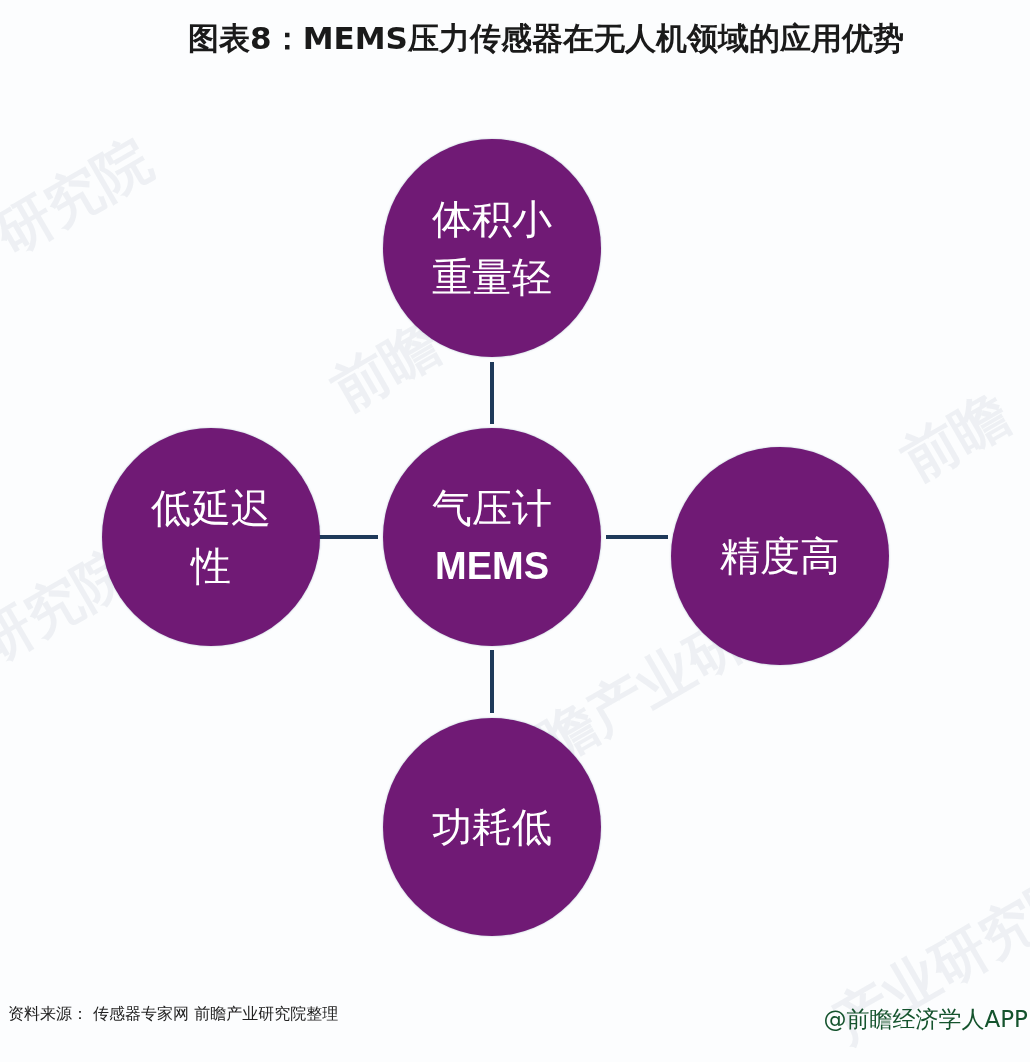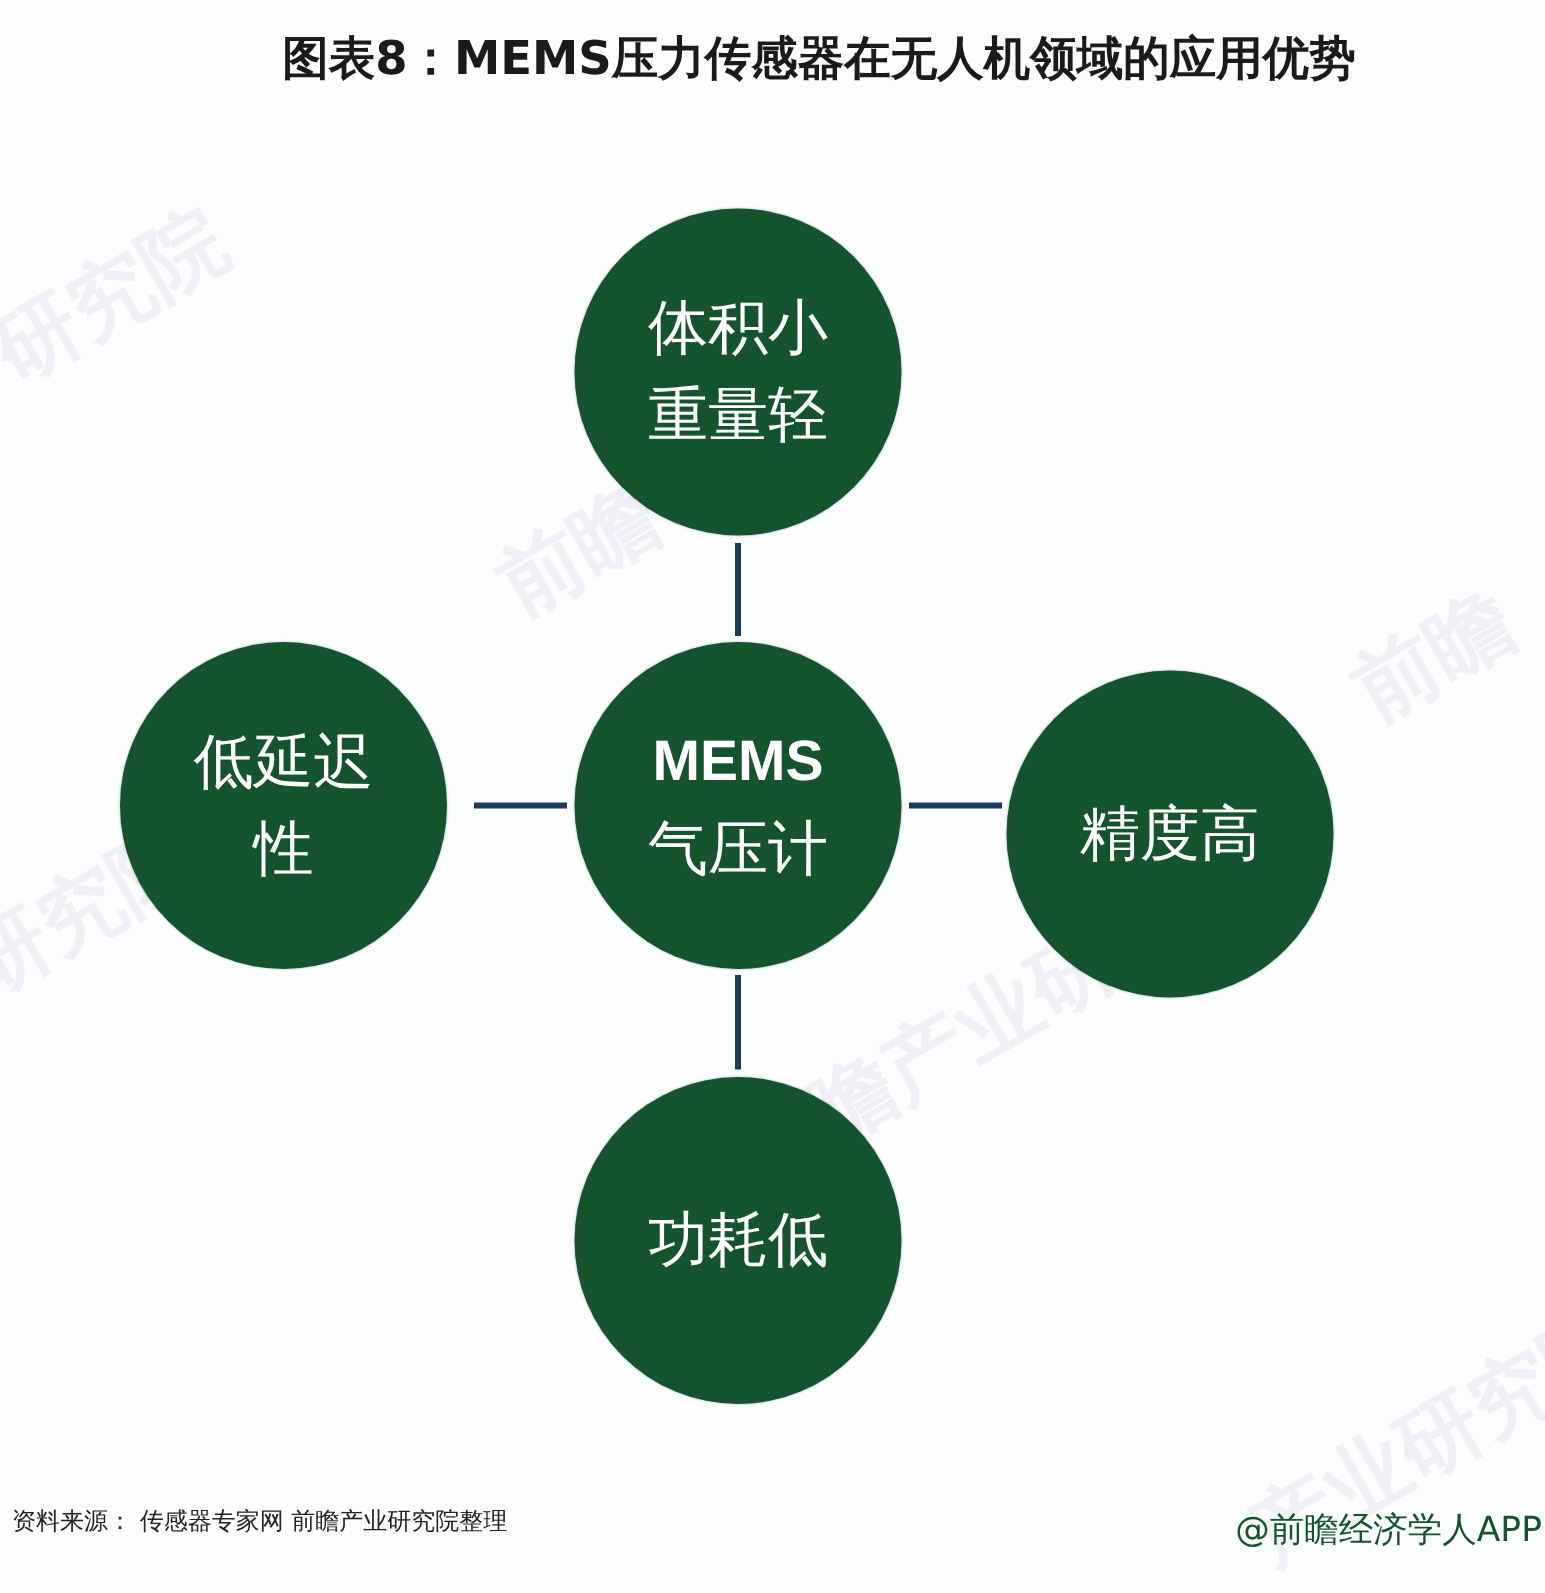--- a/index.html
+++ b/index.html
@@ -13,21 +13,21 @@
       font-size: 31px; font-weight: bold; color: #1a1a1a; letter-spacing: 0px; padding-left: 31px;
     }
     .watermark {
       position: absolute; color: #e3e7ec; font-size: 56px; font-weight: bold;
       transform: rotate(-30deg); white-space: nowrap; opacity: 0.55;
       pointer-events: none;
     }
     .connector { position: absolute; background: #1f3a5a; }
     .circle {
       position: absolute; width: 218px; height: 218px; border-radius: 50%;
-      background: #14532d; color: #ffffff;
+      background: #701a75; color: #ffffff;
       display: flex; flex-direction: column; align-items: center; justify-content: center;
       text-align: center; font-size: 40px; line-height: 58px;
       box-shadow: 0 0 2px rgba(30,60,110,0.35);
     }
     .circle .line { display: block; }
     .circle .latin { font-family: "Liberation Sans", sans-serif; font-size: 38px; font-weight: bold; }
     .footer-left {
       position: absolute; left: 8px; top: 1004px; font-size: 16px; color: #222;
     }
     .footer-right {
@@ -50,25 +50,25 @@
 <div class="connector" style="left:490px; top:650px; width:4px; height:63px;"></div>
 <div class="connector" style="left:316px; top:535px; width:62px; height:4px;"></div>
 <div class="connector" style="left:606px; top:535px; width:62px; height:4px;"></div>
 
 <div class="circle" style="left:383px; top:139px;">
   <span class="line">体积小</span>
   <span class="line">重量轻</span>
 </div>
 
 <div class="circle" style="left:383px; top:428px;">
+  <span class="line">气压计</span>
   <span class="line latin">MEMS</span>
-  <span class="line">气压计</span>
 </div>
 
-<div class="circle" style="left:80px; top:428px;align-items:center;">
+<div class="circle" style="left:102px; top:428px;align-items:center;">
   <span class="line">低延迟</span>
   <span class="line">性</span>
 </div>
 
 <div class="circle" style="left:671px; top:447px;">
   <span class="line">精度高</span>
 </div>
 
 <div class="circle" style="left:383px; top:718px;">
   <span class="line">功耗低</span>

